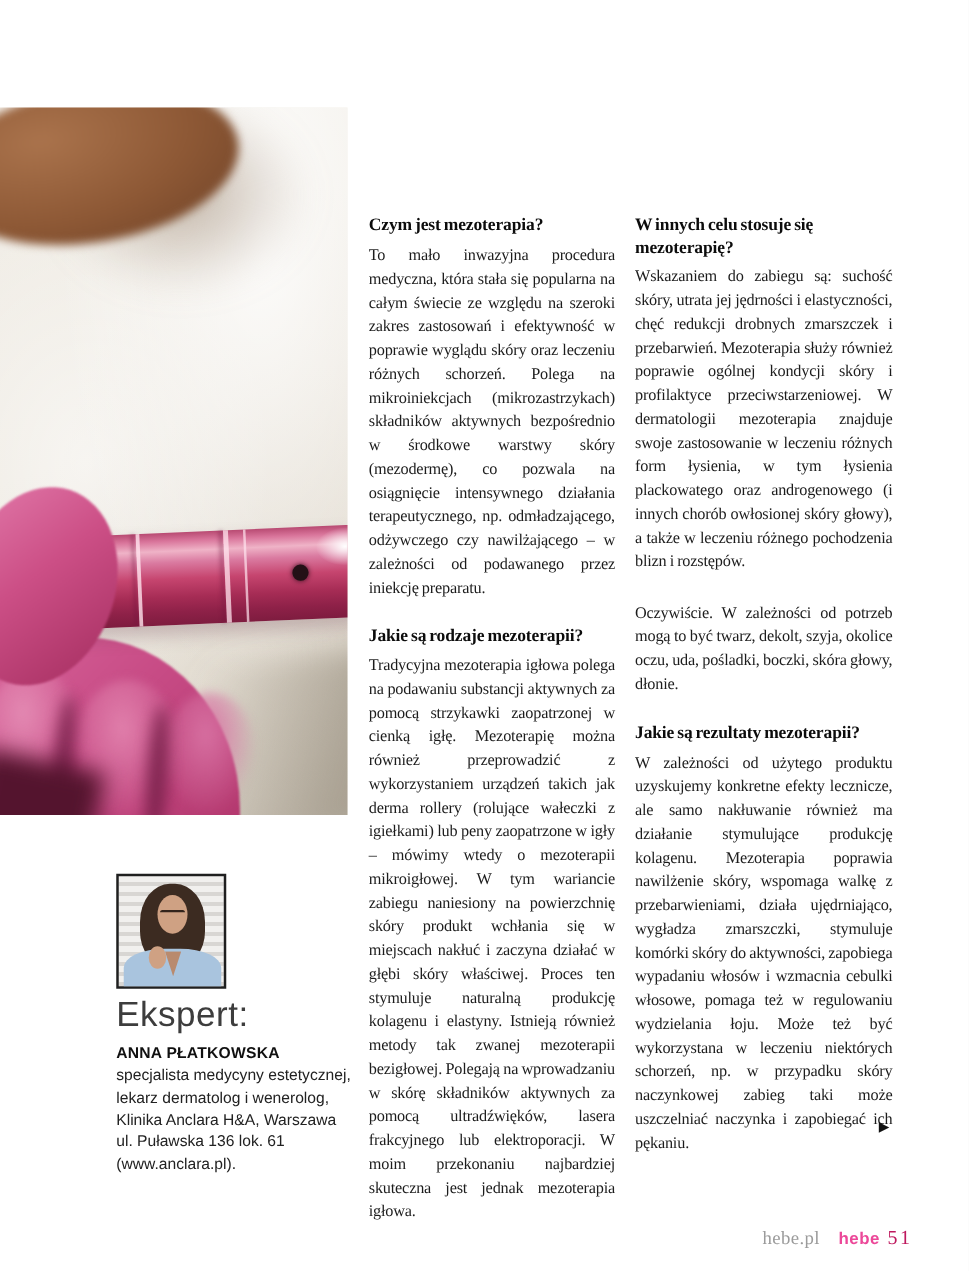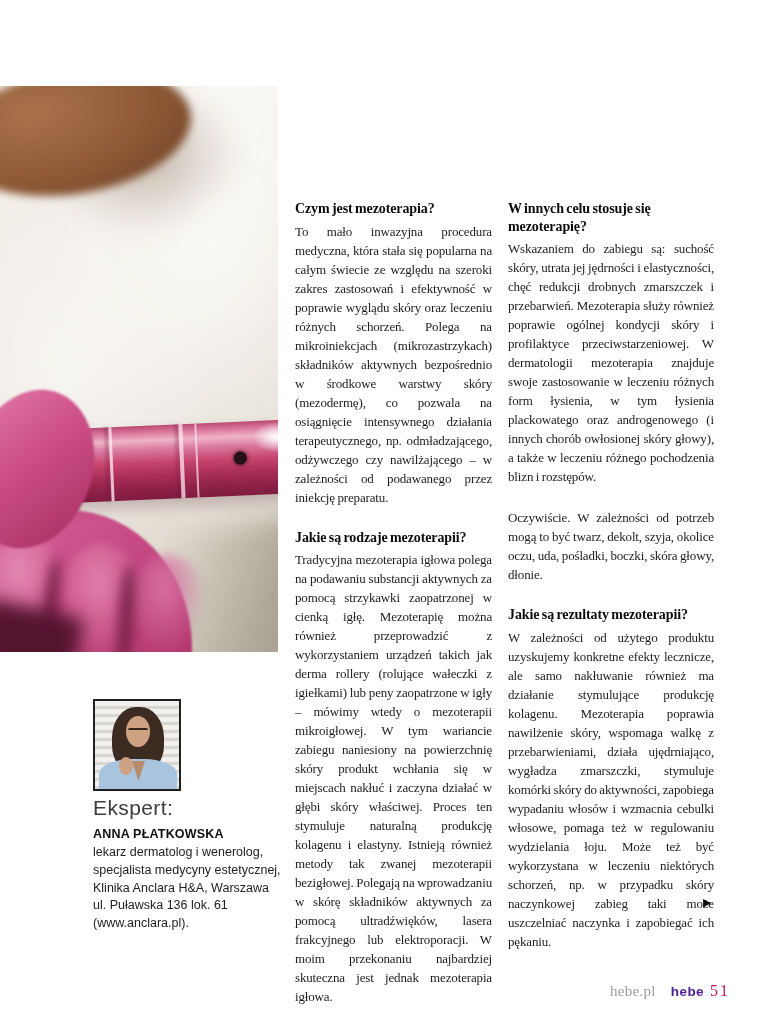--- a/index.html
+++ b/index.html
@@ -91,45 +91,45 @@
   .portrait > div { position:absolute; }
   .pt-hair { left:17px; top:6px; width:52px; height:66px; border-radius:46% 46% 42% 42%; background:#3c2b21; }
   .pt-face { left:31px; top:15px; width:24px; height:31px; border-radius:50%; background:#cfa183; }
   .pt-glasses { left:33px; top:27px; width:20px; height:6px; border-top:2px solid #33241c; border-radius:2px; }
   .pt-body { left:4px; top:58px; width:78px; height:36px; border-radius:42% 42% 0 0; background:#a9c4de; }
   .pt-shirt { left:37px; top:60px; width:13px; height:20px; background:#b98a6e; clip-path:polygon(0 0, 100% 0, 50% 100%); }
   .pt-hand { left:24px; top:56px; width:14px; height:18px; border-radius:50%; background:#cfa183; }
 
   
   .expert { position:absolute; left:93px; top:796px; width:200px; font-family:"Liberation Sans", sans-serif; }
-  .expert-label { font-size:21px; font-weight:400; color:#3d3d3d; letter-spacing:0.4px; }
+  .expert-label { font-size:28px; font-weight:400; color:#3d3d3d; letter-spacing:0.4px; }
   .expert-name { font-size:12.5px; font-weight:700; color:#101010; margin-top:7px; margin-bottom:3px; letter-spacing:0.2px; }
   .expert-line { font-size:12.5px; color:#222; line-height:17.8px; }
 
   
-  .col { position:absolute; top:172px; color:#1d1d1d;margin-top:28px; }
+  .col { position:absolute; top:172px; color:#1d1d1d; }
   .col1 { left:295px; width:197px; }
   .col2 { left:508px; width:206px; }
   .qhead {
     font-size:14px; font-weight:700; color:#0c0c0c;
     line-height:17.5px; margin:0 0 4px 0;
     word-spacing:-1px; letter-spacing:-0.1px;
   }
   .abody {
     font-size:13px; line-height:19px; text-align:justify;
     letter-spacing:-0.15px; word-spacing:-0.6px;
     margin:0 0 22px 0; color:#1c1c1c;
   }
   .section:last-child .abody { margin-bottom:0; }
   .cont-arrow { position:absolute; left:703px; top:897px; font-size:11px; color:#111; line-height:11px; }
 
   
   .footer { position:absolute; left:610px; top:982px; display:flex; align-items:baseline; }
   .f-site  { font-family:"Liberation Serif", serif; font-size:15px; color:#9b9b9b; letter-spacing:0.3px; }
-  .f-brand { font-family:"Liberation Sans", sans-serif; font-size:13.5px; font-weight:700; color:#4c1d95; letter-spacing:0.4px; margin-left:15px; }
+  .f-brand { font-family:"Liberation Sans", sans-serif; font-size:13.5px; font-weight:700; color:#ec4899; letter-spacing:0.4px; margin-left:15px; }
   .f-num   { font-family:Liberation Serif, serif; font-size:16px; color:#be185d; letter-spacing:2px; margin-left:6px; }
 </style>
 </head>
 <body>
 
 <div class="page">
 
   <div class="photo-main">
     <div class="ph-texture"></div>
     <div class="ph-brown-shadow"></div>
@@ -157,22 +157,22 @@
     <div class="pt-face"></div>
     <div class="pt-glasses"></div>
     <div class="pt-body"></div>
     <div class="pt-shirt"></div>
     <div class="pt-hand"></div>
   </div>
 
   <div class="expert">
     <div class="expert-label">Ekspert:</div>
     <div class="expert-name">ANNA PŁATKOWSKA</div>
+    <div class="expert-line">specjalista medycyny estetycznej,</div>
     <div class="expert-line">lekarz dermatolog i wenerolog,</div>
-    <div class="expert-line">specjalista medycyny estetycznej,</div>
     <div class="expert-line">Klinika Anclara H&amp;A, Warszawa</div>
     <div class="expert-line">ul. Puławska 136 lok. 61</div>
     <div class="expert-line">(www.anclara.pl).</div>
   </div>
 
   <div class="col col1">
     <div class="section">
       <h3 class="qhead">Czym jest mezoterapia?</h3>
       <p class="abody">To mało inwazyjna procedura medyczna, która stała się popularna na całym świecie ze względu na szeroki zakres zastosowań i efektywność w poprawie wyglądu skóry oraz leczeniu różnych schorzeń. Polega na mikroiniekcjach (mikrozastrzykach) składników aktywnych bezpośrednio w środkowe warstwy skóry (mezodermę), co pozwala na osiągnięcie intensywnego działania terapeutycznego, np. odmładzającego, odżywczego czy nawilżającego – w zależności od podawanego przez iniekcję preparatu.</p>
     </div>

